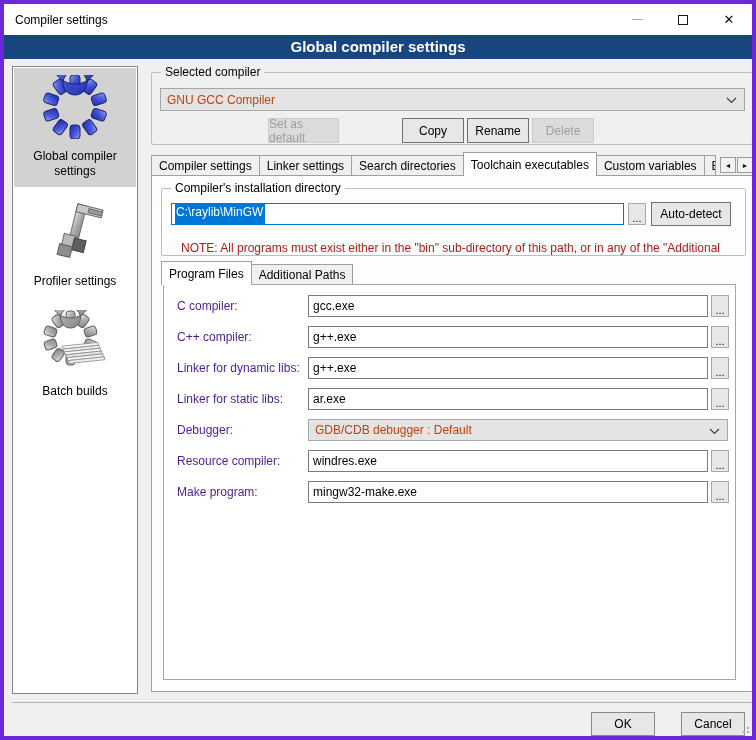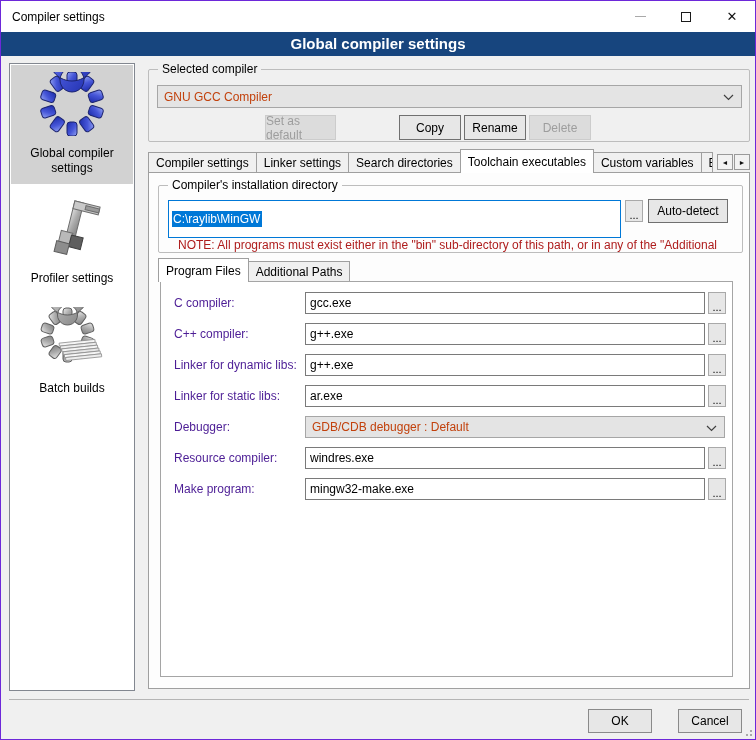--- a/index.html
+++ b/index.html
@@ -1,17 +1,17 @@
 <!DOCTYPE html>
 <html><head>
 <meta charset="utf-8">
 <style>
   html,body{margin:0;padding:0;background:#cfcfcf;}
   *{box-sizing:border-box;font-family:"Liberation Sans","DejaVu Sans",sans-serif;}
-  .window{position:relative;width:756px;height:740px;background:#f0f0f0;border:1px solid #6d28d9;overflow:hidden;padding-left:20px;}
+  .window{position:relative;width:756px;height:740px;background:#f0f0f0;border:4px solid #6d28d9;overflow:hidden;padding-left:20px;}
 
   
   .titlebar{position:absolute;top:0;left:0;width:100%;height:31px;background:#ffffff;display:flex;align-items:center;}
   .title-text{font-size:12px;color:#000;margin-left:11px;}
   .caption-btns{position:absolute;right:0;top:0;height:31px;display:flex;}
   .cap{width:46px;height:31px;display:flex;align-items:center;justify-content:center;}
   .min-glyph{width:11px;height:1px;background:#a9a9a9;}
   .max-glyph{width:10px;height:10px;border:1px solid #1a1a1a;}
   .close-glyph{font-size:13px;color:#111;line-height:1;}
 
@@ -52,22 +52,22 @@
       display:flex;align-items:center;padding:0 7px;margin-right:-1px;white-space:nowrap;color:#000;}
   .tab.active{height:24px;background:#ffffff;position:relative;z-index:2;margin-top:13px;}
   .tab.clip{width:36px;overflow:hidden;padding-right:0;}
   .tab-arrows{display:flex;margin-left:4px;margin-bottom:3px;}
   .arrow-btn{width:16px;height:16px;border:1px solid #9a9a9a;background:#f2f2f2;display:flex;align-items:center;justify-content:center;font-size:7px;color:#111;margin-left:1px;}
 
   
   .tabpage{position:absolute;left:147px;top:171px;width:602px;height:517px;background:#fdfdfd;border:1px solid #9f9f9f;}
 
   .grp-dir{left:9px;top:12px;width:585px;height:68px;}
-  .dir-input{position:absolute;left:9px;top:14px;width:453px;height:38px;background:#fff;border:1px solid #0078d7;
-     font-size:12px;display:flex;align-items:center;padding-left:3px;}
+  .dir-input{position:absolute;left:9px;top:14px;width:453px;height:22px;background:#fff;border:1px solid #0078d7;
+     font-size:12px;display:flex;padding-left:3px;}
   .sel-text{background:#0078d7;color:#fff;padding:1px 2px 1px 1px;}
   .browse-btn{position:absolute;width:18px;height:22px;background:#e7e7e7;border:1px solid #a9a9a9;font-size:11px;color:#000;
      display:flex;align-items:flex-end;justify-content:center;padding-bottom:4px;line-height:4px;}
   .dir-browse{left:466px;top:14px;}
   .autodetect{position:absolute;left:489px;top:13px;width:80px;height:24px;}
   .dir-note{position:absolute;left:9px;top:52px;width:572px;font-size:12px;color:#ae1c1c;white-space:nowrap;overflow:hidden;margin-left:10px;}
 
   
   .inner-tabs{position:absolute;left:9px;top:87px;display:flex;align-items:flex-end;height:22px;}
   .inner-page{position:absolute;left:11px;top:108px;width:573px;height:396px;background:#ffffff;border:1px solid #a5a5a5;}

